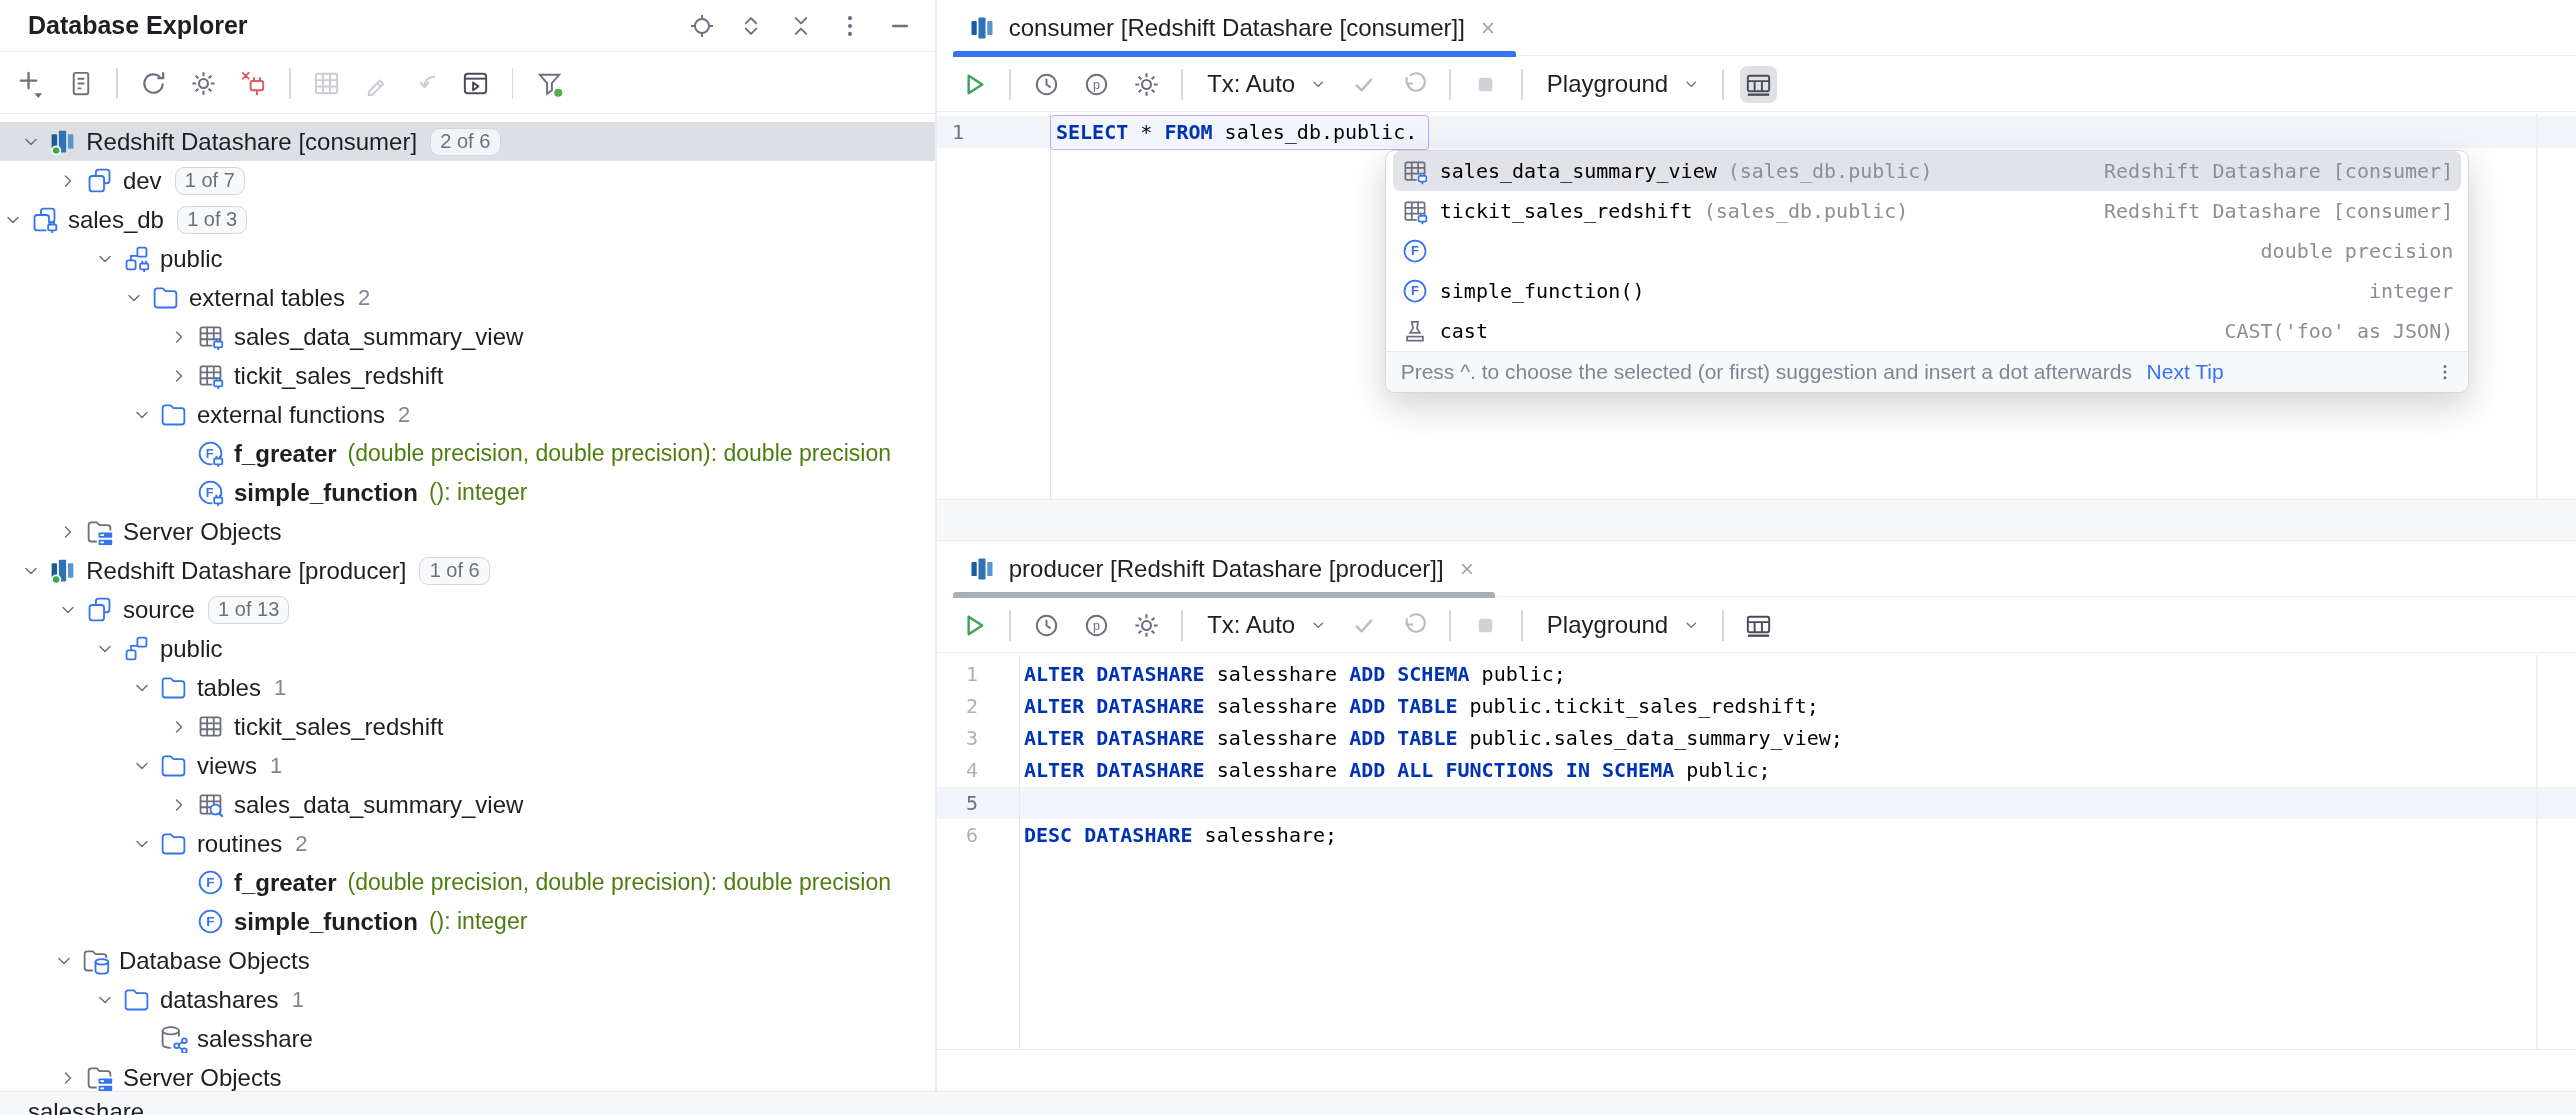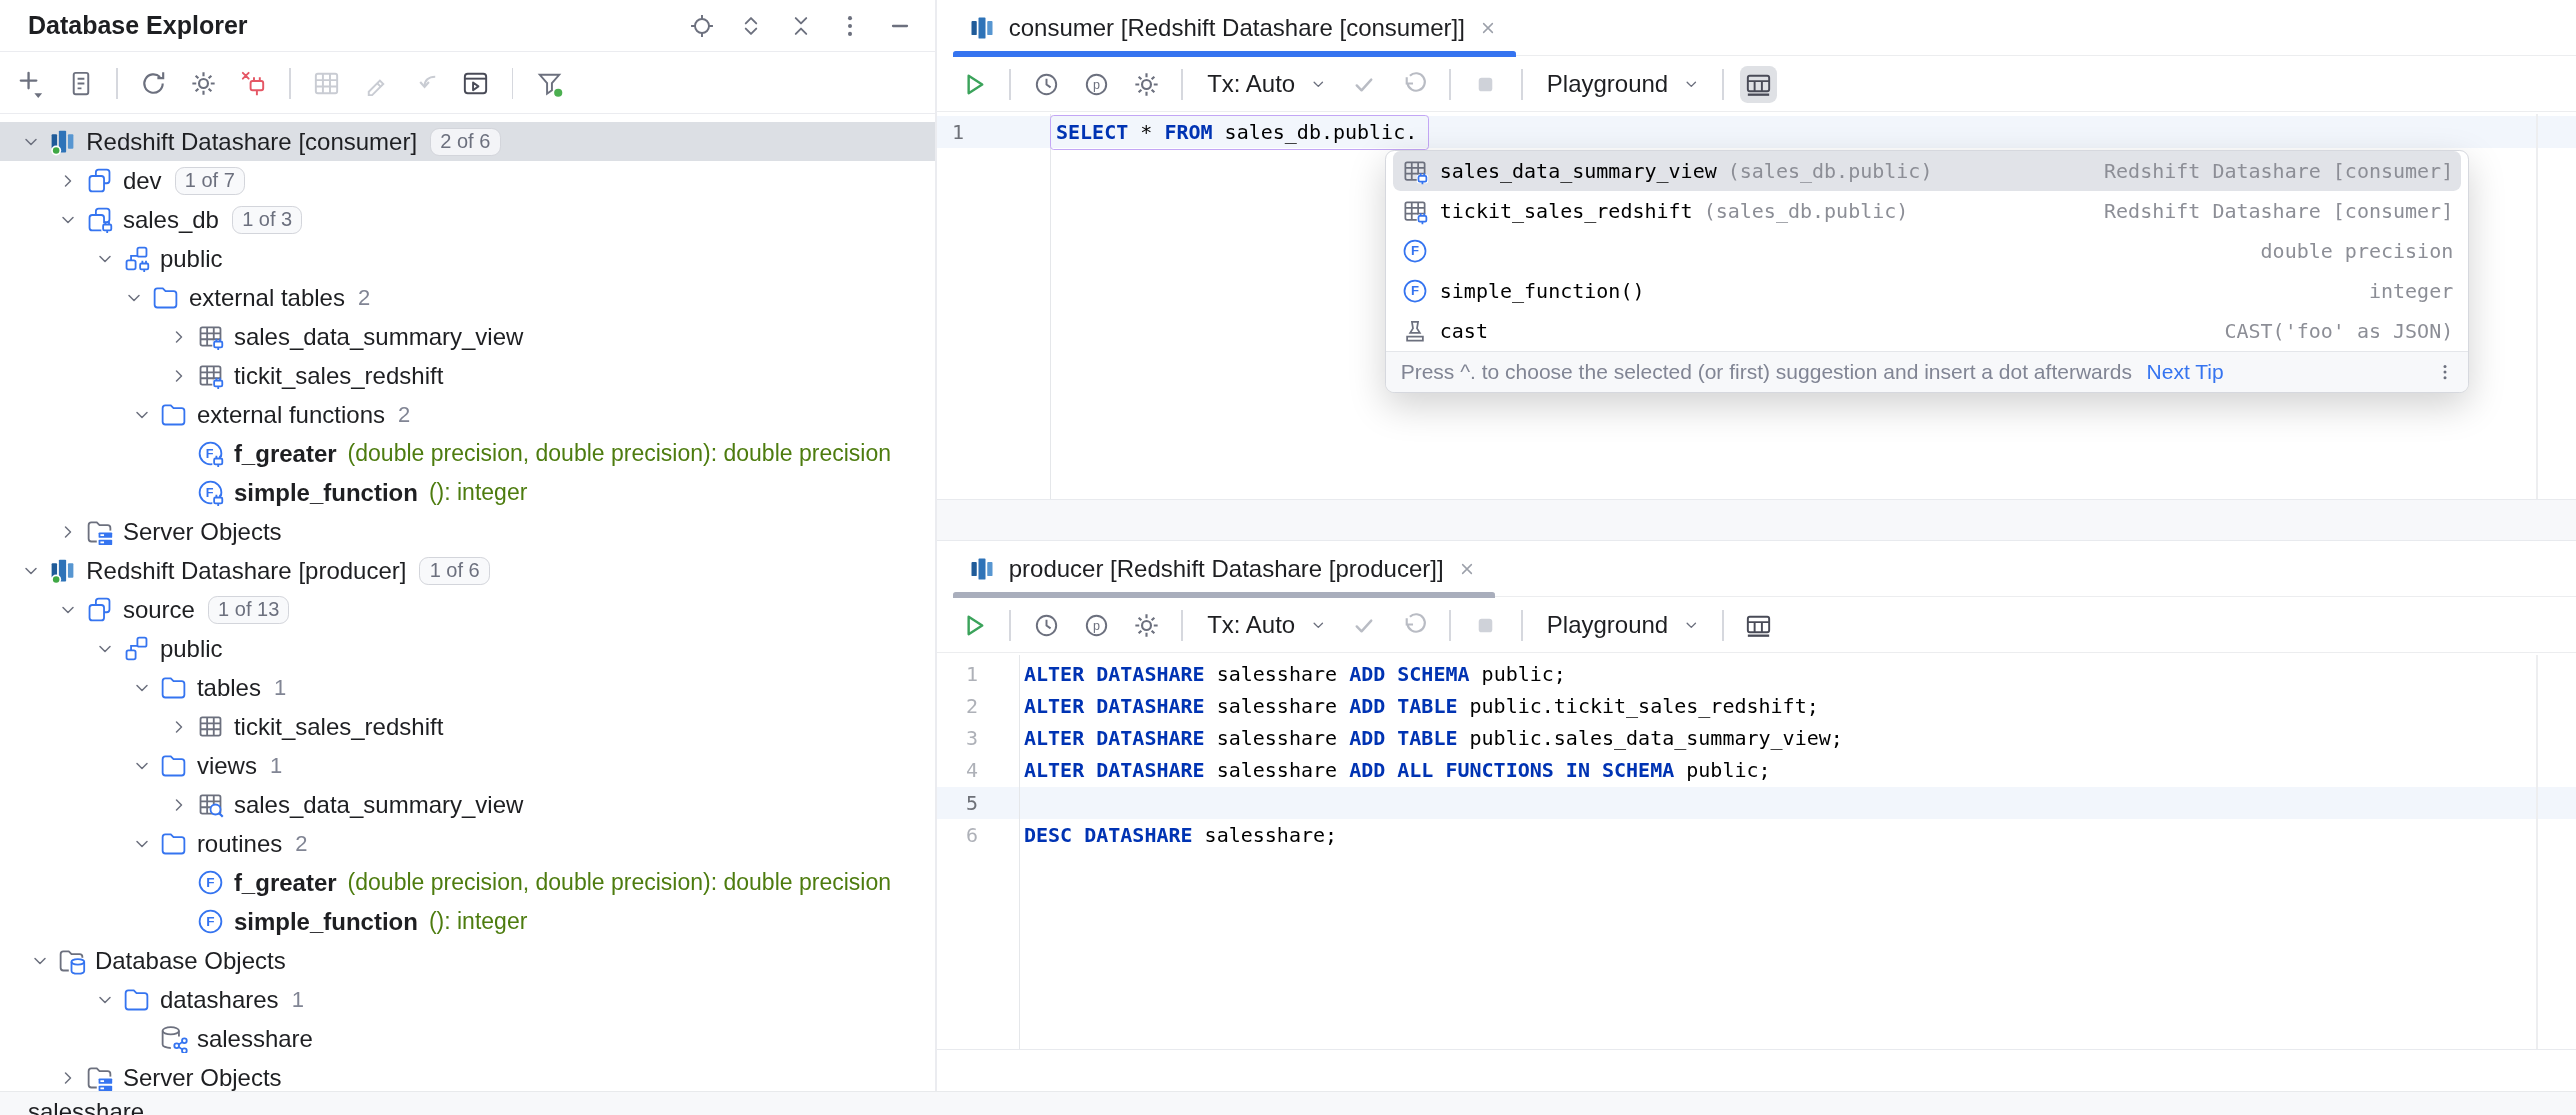--- a/index.html
+++ b/index.html
@@ -262,21 +262,21 @@
         </span>
         <span class="tw-icon">
           <svg class="ic32" viewBox="0 0 32 32">
             <rect x="12" y="4" width="15" height="15" rx="3" fill="#fff" stroke="#3574F0" stroke-width="2"></rect>
             <rect x="5" y="11" width="16" height="17" rx="3" fill="#fff" stroke="#3574F0" stroke-width="2"></rect>
           </svg>
         </span>
         <span class="tw-label">dev</span>
         <span class="pill">1 of 7</span>
       </div>
-      <div class="tree-row" style="padding-left: 55px; align-items: center;">
+      <div class="tree-row" style=" align-items: center;">
         <span class="tw-exp">
           <span>
             <svg class="ic22" viewBox="0 0 32 32">
               <path d="M8 12l8 8 8-8" fill="none" stroke="#6C707E" stroke-width="2.4" stroke-linecap="round" stroke-linejoin="round"></path>
             </svg>
           </span>
         </span>
         <span class="tw-icon">
           <svg class="ic32" viewBox="0 0 32 32">
             <rect x="12" y="4" width="15" height="15" rx="3" fill="#fff" stroke="#3574F0" stroke-width="2"></rect>
@@ -590,21 +590,21 @@
         <span class="tw-exp"></span>
         <span class="tw-icon">
           <svg class="ic32" viewBox="0 0 32 32">
             <circle cx="16" cy="16" r="12" fill="#fff" stroke="#3574F0" stroke-width="2"></circle>
             <text x="16" y="21" font-size="15" font-weight="bold" fill="#3574F0" text-anchor="middle" font-family="Liberation Sans,sans-serif">F</text>
           </svg>
         </span>
         <span class="tw-label b">simple_function</span>
         <span class="hint">(): integer</span>
       </div>
-      <div class="tree-row" style="padding-left: 27px;">
+      <div class="tree-row" style="padding-left: 51px;">
         <span class="tw-exp">
           <span>
             <svg class="ic22" viewBox="0 0 32 32">
               <path d="M8 12l8 8 8-8" fill="none" stroke="#6C707E" stroke-width="2.4" stroke-linecap="round" stroke-linejoin="round"></path>
             </svg>
           </span>
         </span>
         <span class="tw-icon">
           <svg class="ic32" viewBox="0 0 32 32">
             <path d="M4 9a3 3 0 0 1 3-3h6l3 3h9a3 3 0 0 1 3 3v12a3 3 0 0 1-3 3H7a3 3 0 0 1-3-3Z" fill="none" stroke="#6C707E" stroke-width="2"></path>

